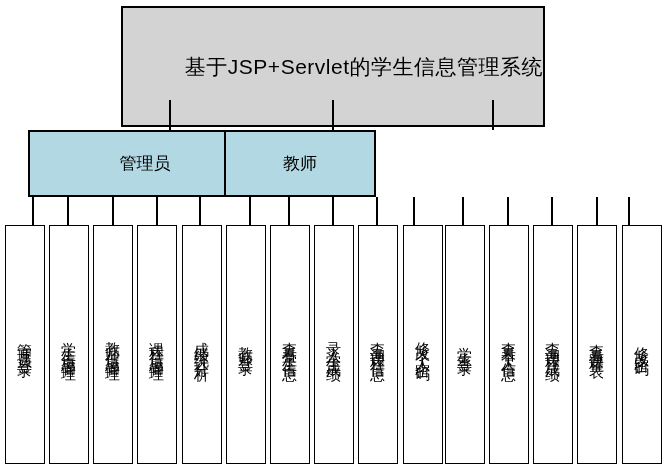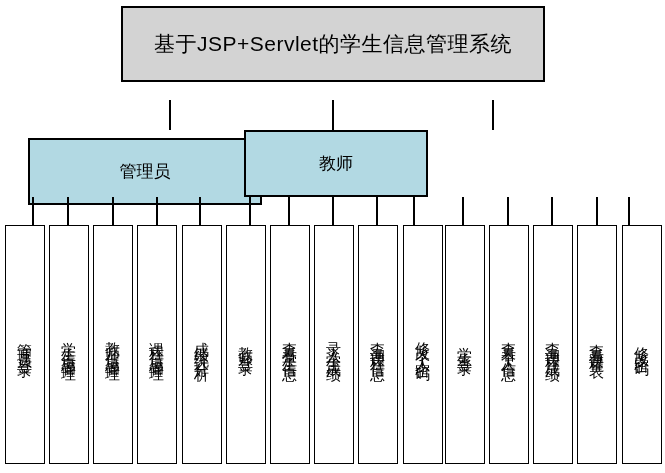--- a/index.html
+++ b/index.html
@@ -8,31 +8,31 @@
     font-family:"Liberation Sans","DejaVu Sans",sans-serif; color:#000;
     overflow:hidden;
   }
   .box {
     position:absolute; box-sizing:border-box;
     border:2px solid #000;
     display:flex; align-items:center; justify-content:center;
     text-align:center;
   }
   .root {
-    left:121px; top:6px; width:424px; height:76px;
+    left:121px; top:6px; width:424px; height:121px;
     background:var(--root-fill,#d3d3d3);
-    font-size:21px; letter-spacing:0.5px;
+    font-size:21px; letter-spacing:0.5px;justify-content:flex-end;
   }
   .branch {
     top:130px; height:67px;
     background:var(--branch-fill,#b2d9e3);
     font-size:17px;
   }
-  .branch-0 { left:28px;  width:234px;margin-top:8px; }
-  .branch-1 { left:244px; width:184px; }
+  .branch-0 { left:28px;  width:234px; }
+  .branch-1 { left:224px; width:152px; }
   .branch-2 { left:445px; width:192px; }
   .leaf {
     top:225px; width:40px; height:239px;
     background:var(--leaf-fill,#ffffff);
     border-width:1.5px;
   }
   .vtext {
     writing-mode:vertical-rl; text-orientation:upright;
     font-size:15px; letter-spacing:5px; line-height:1;
     white-space:nowrap;

